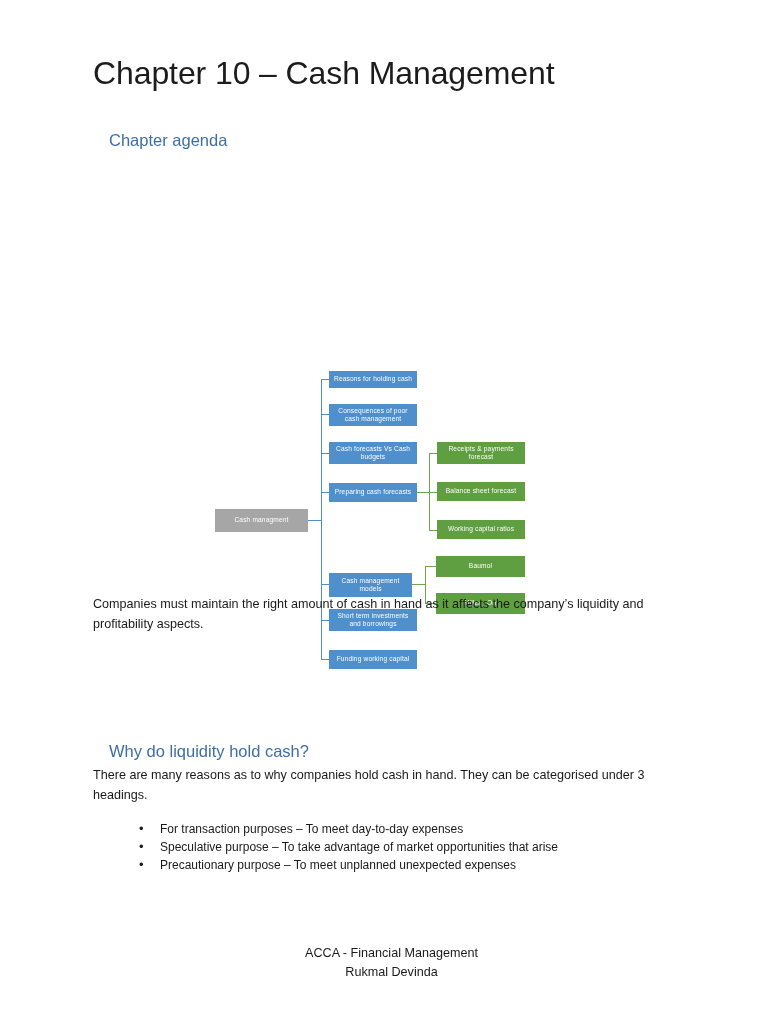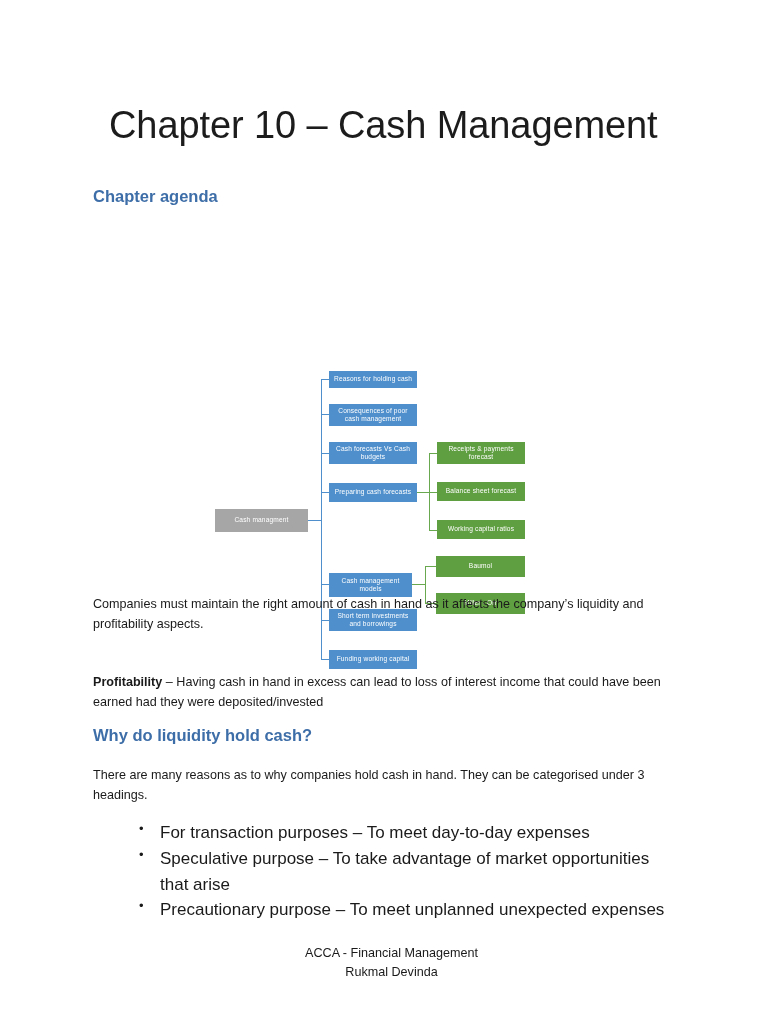--- a/index.html
+++ b/index.html
@@ -23,54 +23,54 @@
   }
   .content {
     position: absolute;
     left: 93px;
     top: 0;
     width: 582px;
   }
 
   
   .doc-title {
-    font-size: 38px;
+    font-size: 32px;
     font-weight: 400;
     color: #1c1c1c;
-    margin: 16px;
-    padding-top: 88px;
+    margin: 0;
+    padding-top: 55px;
     letter-spacing: -0.1px;
     line-height: 1.15;
   }
   .h2 {
     font-size: 16.5px;
-    font-weight: 700;
+    font-weight: 400;
     color: #3e6ea8;
-    margin: 0;
+    margin: 16px;
     line-height: 1.3;
   }
   .h2.agenda { padding-top: 22px; }
   .h2.intro  { padding-top: 0; }
 
   
   p.body {
     font-size: 12.6px;
     line-height: 1.55;
     margin: 0;
     color: #1a1a1a;
   }
   p.body b { font-weight: bold; }
 
   ul.bullets {
     margin: 0;
     padding: 0 0 0 46px;
     list-style: none;
   }
   ul.bullets li {
-    font-size: 17px;
+    font-size: 12px;
     line-height: 1.52;
     position: relative;
     padding-left: 21px;
     color: #1a1a1a;
   }
   ul.bullets li::before {
     content: "\2022";
     position: absolute;
     left: 0;
     top: -1px;
@@ -209,23 +209,20 @@
     </div>
 
   </div>
 
 
   <div class="content" style="top:567px;margin-top:28px;">
     <p class="body">Companies must maintain the right amount of cash in hand as it affects the company’s liquidity and profitability aspects.</p>
   </div>
 
 
-  <div class="content" style="top:673px;">
-    <p class="body"><b>Profitability</b><span> – Having cash in hand in excess can lead to loss of interest income that could have been earned had they were deposited/invested</span></p>
-  </div>
 
   <div class="content" style="top:725px;">
     <div class="h2">Why do liquidity hold cash?</div>
   </div>
 
   <div class="content" style="top:766px;">
     <p class="body">There are many reasons as to why companies hold cash in hand. They can be categorised under 3 headings.</p>
   </div>
 
   <div class="content" style="top:820px;">

